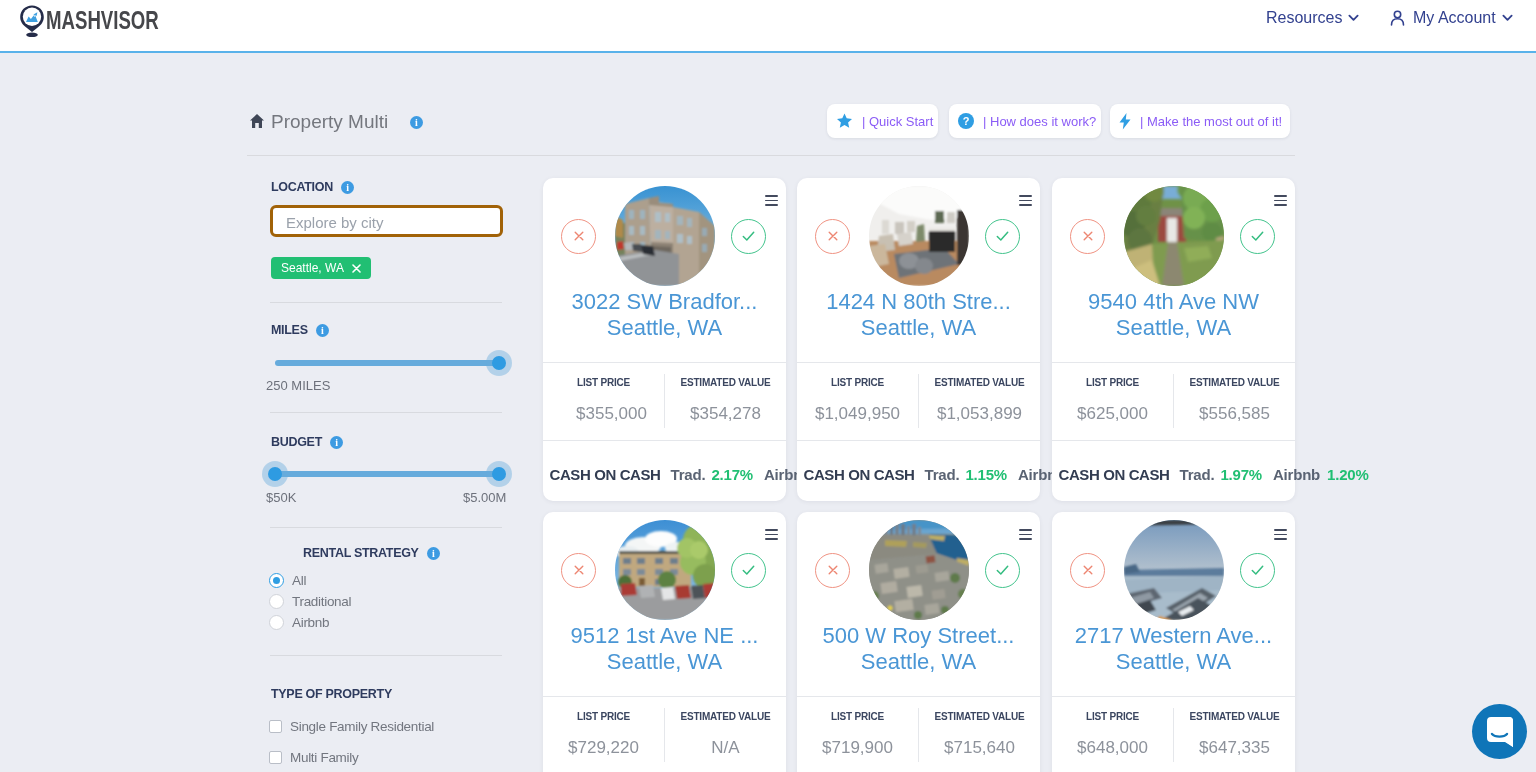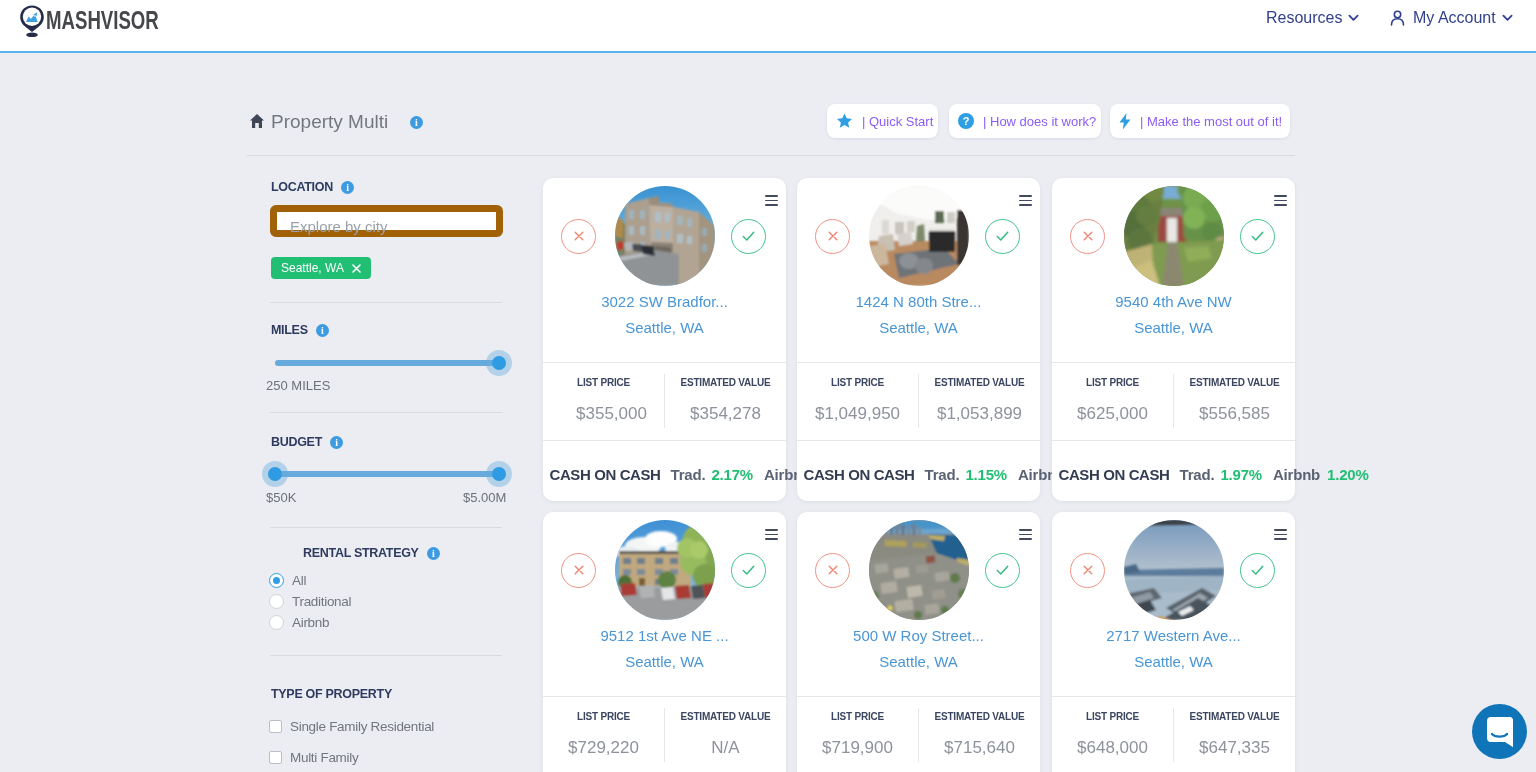--- a/index.html
+++ b/index.html
@@ -8,21 +8,21 @@
 #nav { position:absolute; top:0; left:0; width:1536px; height:53px; background:#ffffff; border-bottom:2px solid #59b2ea; }
 .navlink { position:absolute; top:0; height:36px; display:flex; align-items:center; color:#32418f; font-size:16px; }
 .chev { display:inline-block; margin-left:6px; }
 #logo-text { position:absolute; left:46px; top:6px; font-size:25px; font-weight:bold; color:#46474b; letter-spacing:0px; transform:scaleX(0.745); transform-origin:left center; white-space:nowrap; }
 .card { position:absolute; width:243px; height:323px; background:#fff; border-radius:10px; box-shadow:0 1px 4px rgba(60,64,90,0.08); }
 .ham { position:absolute; right:8.5px; top:17px; width:13px; }
 .ham div { height:1.8px; background:#434a5e; margin-bottom:2.9px; border-radius:1px; }
 .photo { position:absolute; left:71.5px; top:8px; width:100px; height:100px; border-radius:50%; overflow:hidden; }
 .xbtn { position:absolute; left:18px; top:40.5px; width:35px; height:35px; border-radius:50%; border:1.5px solid #f09383; color:#ed8672; display:flex; align-items:center; justify-content:center; font-size:16px; background:#fff; }
 .vbtn { position:absolute; left:188px; top:40.5px; width:35px; height:35px; border-radius:50%; border:1.5px solid #43c48d; color:#35bd81; display:flex; align-items:center; justify-content:center; font-size:16px; background:#fff; }
-.addr { position:absolute; left:0; top:111px; width:243px; text-align:center; color:#4a96d5; font-size:15px; line-height:26px; }
+.addr { position:absolute; left:0; top:111px; width:243px; text-align:center; color:#4a96d5; font-size:22px; line-height:26px; }
 .cdiv1 { position:absolute; left:0; top:184px; width:243px; border-top:1px solid #e5e7eb; }
 .cdiv2 { position:absolute; left:0; top:262px; width:243px; border-top:1px solid #e5e7eb; }
 .vdiv { position:absolute; left:121px; top:196px; height:54px; border-left:1px solid #e5e7eb; }
 .chead { position:absolute; top:199px; width:121px; text-align:center; font-size:10px; font-weight:bold; color:#3b4660; letter-spacing:-0.2px; }
 .cval { position:absolute; top:226px; width:121px; text-align:center; font-size:17px; color:#8d929b; line-height:20px; }
 .coc { position:absolute; left:6.5px; top:288px; width:234px; font-size:15px; font-weight:bold; color:#5a6373; white-space:nowrap; letter-spacing:-0.2px; }
 .coc b { color:#333d52; letter-spacing:-0.4px; }
 .coc .g { color:#21bf73; }
 .seclabel { font-size:12.5px; font-weight:bold; color:#2e3b5e; letter-spacing:-0.3px; display:flex; align-items:center; }
 .sdiv { position:absolute; left:270px; width:232px; border-top:1px solid #d8dadf; }
@@ -86,21 +86,21 @@
 <div class="pill" style="left:1110px;width:180px;">
   <svg width="12" height="17" viewBox="0 0 12 17" style="margin-right:9px">
       <path d="M7.5 0 L0.5 9.5 L4.8 9.5 L3.8 16.5 L11.5 6.5 L6.8 6.5 Z" fill="#2f9ee3"></path>
     </svg>
   | Make the most out of it!
 </div>
 
 <div class="abs" style="left:247px;top:155px;width:1048px;border-top:1px solid #d9dade;"></div>
 
 <div class="seclabel abs" style="left:271px;top:180px;">LOCATION <span class="info">i</span></div>
-<div class="abs" style="left:270px;top:205px;width:233px;height:31.5px;background:#fff;border:7px solid #a16207;border-radius:6px;color:#9aa1ab;font-size:15px;line-height:30px;padding-left:13px;">Explore by city</div>
+<div class="abs" style="left:270px;top:205px;width:233px;height:31.5px;background:#fff;border:3px solid #a16207;border-radius:6px;color:#9aa1ab;font-size:15px;line-height:30px;padding-left:13px;">Explore by city</div>
 <div class="abs" style="left:271px;top:257px;height:22px;background:#21bf73;border-radius:4px;color:#fff;font-size:12px;display:flex;align-items:center;padding:0 10px;gap:8px;">Seattle, WA <svg width="9" height="9" viewBox="0 0 9 9">
       <path d="M1 1 L8 8 M8 1 L1 8" stroke="#fff" stroke-width="1.6" stroke-linecap="round"></path>
     </svg></div>
 <div class="sdiv" style="top:302px;"></div>
 
 <div class="seclabel abs" style="left:271px;top:323px;">MILES <span class="info">i</span></div>
 <div class="abs" style="left:275px;top:359.5px;width:230px;height:6px;border-radius:3px;background:#66abdc;"></div>
 <div class="abs" style="left:486px;top:349.5px;width:26px;height:26px;border-radius:50%;background:rgba(102,171,220,0.42);"></div>
 <div class="abs" style="left:492px;top:355.5px;width:14px;height:14px;border-radius:50%;background:#2e9be2;"></div>
 <div class="graylabel abs" style="left:266px;top:378px;">250 MILES</div>

